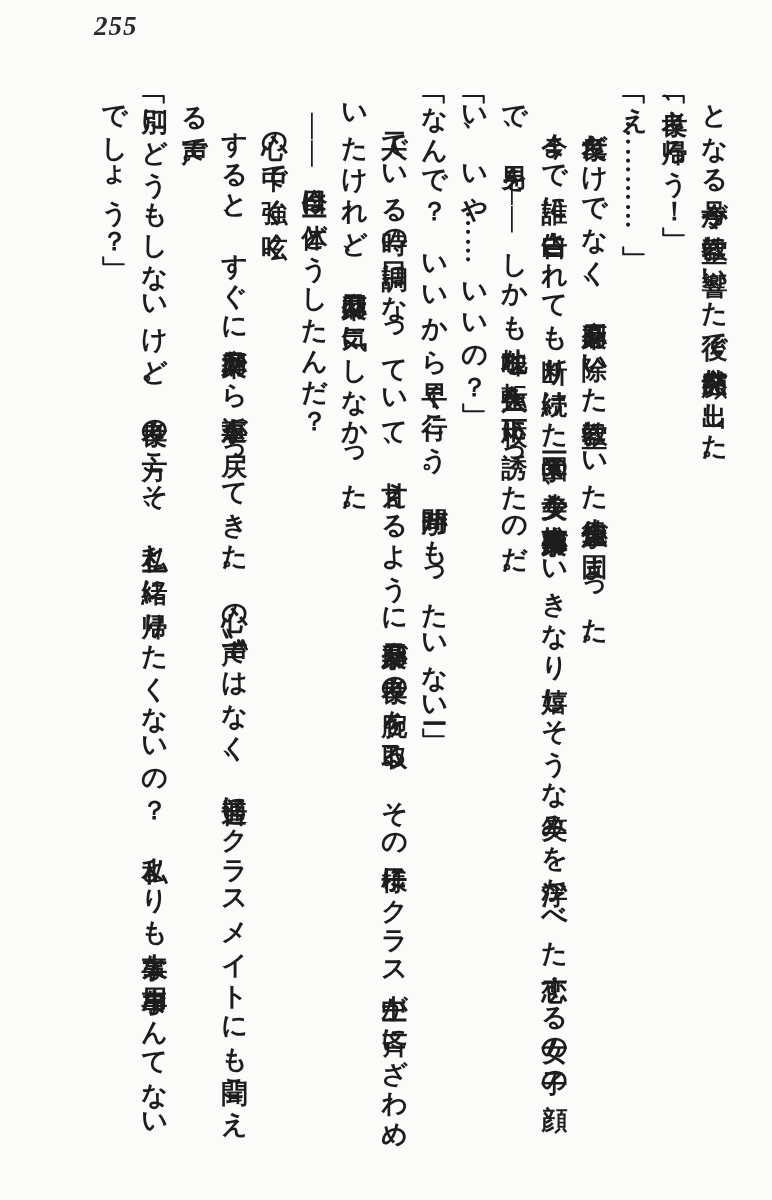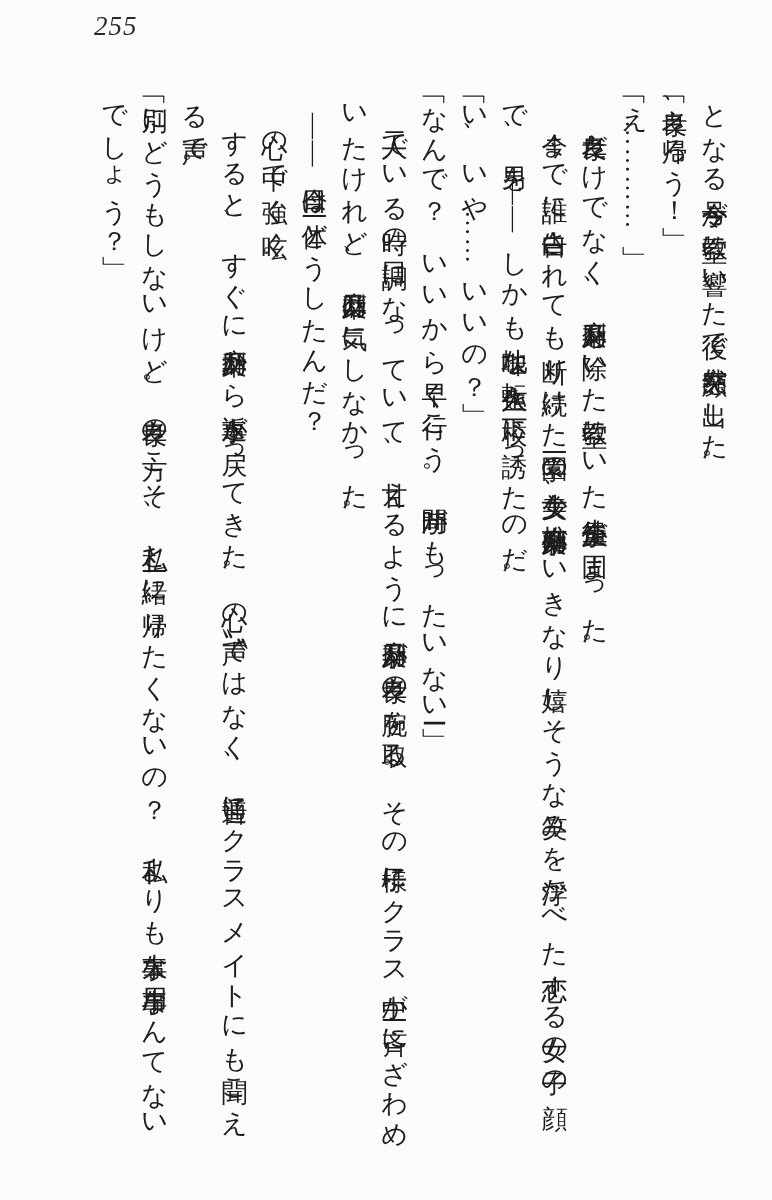--- a/index.html
+++ b/index.html
@@ -9,20 +9,21 @@
   body {
     width: 772px;
     height: 1200px;
     position: relative;
     overflow: hidden;
     background: #fbfbf9;
   }
   .book-page {
     position: absolute;
     inset: 0;
+    font-weight: bold;
   }
   .page-number {
     position: absolute;
     top: 11px;
     left: 94px;
     font-family: "Liberation Serif", "DejaVu Serif", serif;
     font-style: italic;
     font-size: 27px;
     letter-spacing: 1px;
     color: #2a2a2a;

